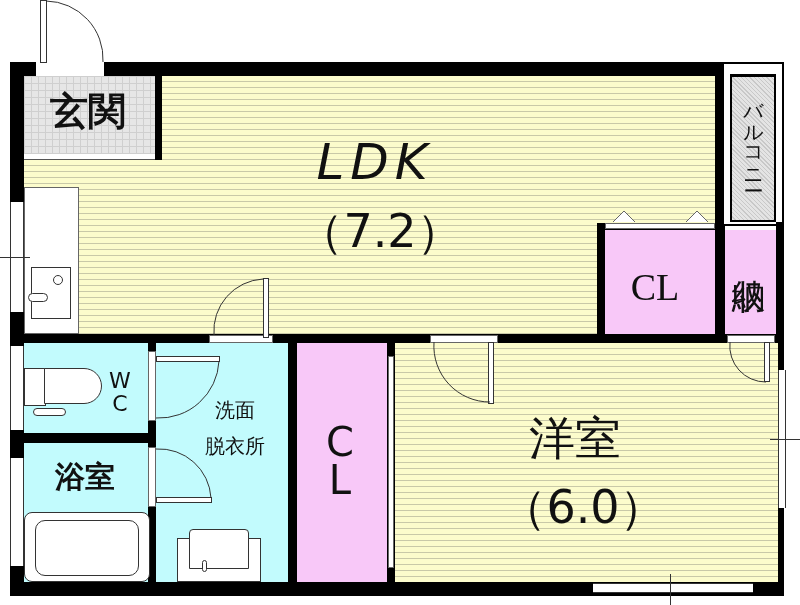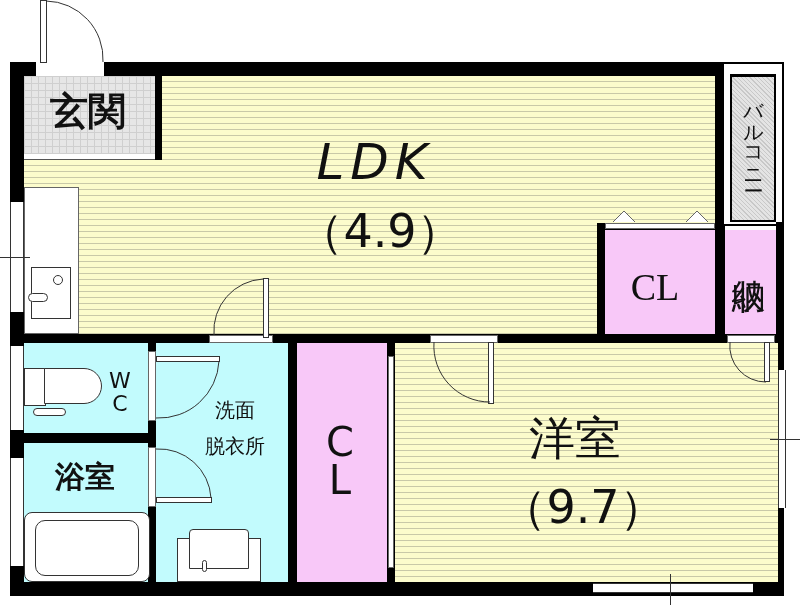--- a/index.html
+++ b/index.html
@@ -25,21 +25,21 @@
 <div class="abs wall" style="left:778px;top:222px;width:6px;height:374px;"></div>
 <div class="abs wall" style="left:715px;top:62px;width:10px;height:282px;"></div>
 
 <div class="abs" style="left:722px;top:62px;width:62px;height:164px;border:2px solid #000;background:#fff;"></div>
 <div class="abs floor-hatch" style="left:730px;top:74px;width:46px;height:148px;border:2px solid #000;border-top-width:3px;">
   <div class="lbl abs" style="left:10px;top:12px;width:22px;font-size:20px;writing-mode:vertical-rl;">バルコニー</div>
 </div>
 
 <div class="abs floor-y" style="left:24px;top:76px;width:691px;height:260px;"></div>
 <div class="abs lbl" style="left:290px;top:137px;width:170px;font-size:50px;letter-spacing:6px;font-style:italic;">LDK</div>
-<div class="abs lbl" style="left:270px;top:208px;width:220px;font-size:46px;">（4.9）</div>
+<div class="abs lbl" style="left:270px;top:208px;width:220px;font-size:46px;">（7.2）</div>
 
 <div class="abs floor-g" style="left:24px;top:76px;width:134px;height:78px;"></div>
 <div class="abs" style="left:24px;top:154px;width:134px;height:6px;background:#fff;border-bottom:1px solid #555;"></div>
 <div class="abs wall" style="left:155px;top:76px;width:7px;height:84px;"></div>
 <div class="abs lbl" style="left:38px;top:92px;width:100px;font-size:38px;font-weight:bold;">玄関</div>
 
 <div class="abs opening" style="left:36px;top:62px;width:68px;height:14px;"></div>
 <div class="abs" style="left:40px;top:0px;width:7px;height:63px;border:1px solid #333;background:#fff;"></div>
 <svg style="left:0;top:0;" width="800" height="605">
     <path d="M46 1 A58 58 0 0 1 103 62" fill="none" stroke="#333" stroke-width="1"></path>
@@ -118,21 +118,21 @@
 <div class="abs" style="left:388px;top:356px;width:6px;height:212px;background:#fff;border:1px solid #666;"></div>
 <svg style="left:0;top:0;" width="800" height="605">
     <path d="M395 372 L414 392 L395 412" fill="#fff" stroke="#666" stroke-width="1"></path>
     <path d="M395 510 L414 528 L395 546" fill="#fff" stroke="#666" stroke-width="1"></path>
   </svg>
 <div class="abs lbl" style="left:320px;top:422px;width:40px;font-size:40px;">C</div>
 <div class="abs lbl" style="left:320px;top:460px;width:40px;font-size:40px;">L</div>
 
 <div class="abs floor-y" style="left:395px;top:343px;width:383px;height:239px;"></div>
 <div class="abs lbl" style="left:505px;top:415px;width:140px;font-size:46px;">洋室</div>
-<div class="abs lbl" style="left:488px;top:484px;width:190px;font-size:46px;">（9.7）</div>
+<div class="abs lbl" style="left:488px;top:484px;width:190px;font-size:46px;">（6.0）</div>
 
 <div class="abs" style="left:488px;top:342px;width:6px;height:62px;border:1px solid #333;background:#fff;"></div>
 <svg style="left:0;top:0;" width="800" height="605">
     <path d="M434 342 A56 56 0 0 0 490 402" fill="none" stroke="#333" stroke-width="1"></path>
   </svg>
 
 <div class="abs" style="left:764px;top:342px;width:6px;height:40px;border:1px solid #333;background:#fff;"></div>
 <svg style="left:0;top:0;" width="800" height="605">
     <path d="M730 342 A36 36 0 0 0 766 382" fill="none" stroke="#333" stroke-width="1"></path>
   </svg>

